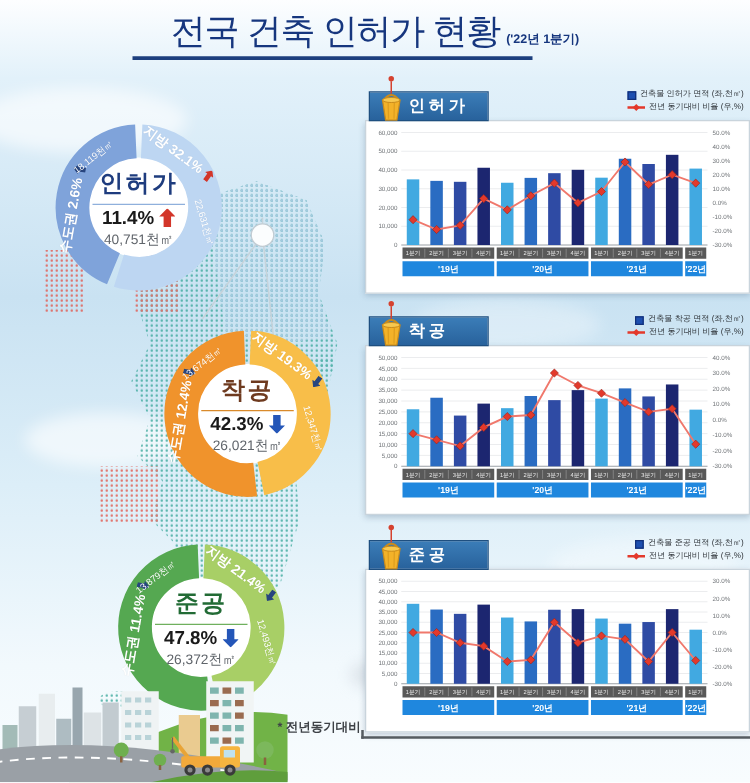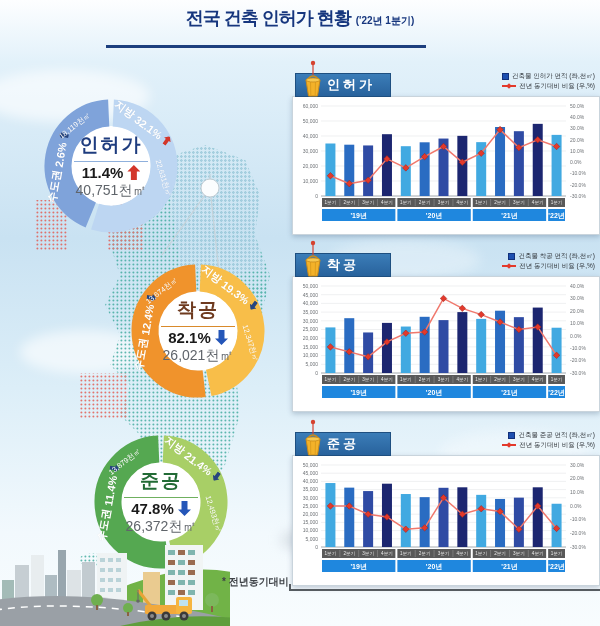--- a/index.html
+++ b/index.html
@@ -2,21 +2,21 @@
 <html><head>
 <meta charset="utf-8">
 <style>
   html,body{margin:0;padding:0}
   .page{position:relative;width:600px;height:626px;overflow:hidden;
     font-family:"Liberation Sans","DejaVu Sans",sans-serif;
     background:linear-gradient(180deg,#FDFEFF 0%,#E2F1FA 10%,#C9E2F2 38%,#DCEEF8 62%,#F2F9FD 85%,#F8FCFE 100%);}
   .cloud{position:absolute;background:rgba(255,255,255,.6);border-radius:50%;filter:blur(6px)}
   
   .title-wrap{position:absolute;top:6px;left:0;width:100%;text-align:center;color:#16367E;white-space:nowrap}
-  .title-main{font-size:18px;font-weight:700;letter-spacing:-1px}
+  .title-main{font-size:28px;font-weight:400;letter-spacing:-1px}
   .title-sub{font-size:10px;font-weight:bold;margin-left:5px}
   .title-underline{position:absolute;left:106px;top:45px;width:320px;height:3px;background:#1C3F7E}
   
   .korea-map{position:absolute;left:20px;top:135px;width:250px;height:450px;opacity:.8}
   .crane-sketch{position:absolute;left:150px;top:170px;width:120px;height:135px}
   .city{position:absolute;left:0;top:520px;width:230px;height:106px}
   .ground-line{position:absolute;left:289px;top:589px;width:311px;height:2px;background:#555B60}
   .ground-notch{position:absolute;left:289px;top:584px;width:2px;height:7px;background:#555B60}
   .footnote{position:absolute;left:222px;top:575px;font-size:10px;font-weight:bold;color:#3E4247}
   
@@ -27,21 +27,21 @@
   .ring{position:absolute;inset:0;width:100%;height:100%}
   .ring-label{position:absolute;color:#fff;font-weight:bold;white-space:nowrap;display:flex;align-items:center;text-shadow:0 0 1px rgba(0,0,0,.1)}
   .cap-pct{left:32px;top:86px;transform:translate(-50%,-50%) rotate(-80deg);font-size:11px}
   .cap-area{left:49px;top:45px;transform:translate(-50%,-50%) rotate(-38deg);font-size:7.5px;font-weight:normal}
   .reg-pct{left:117px;top:42px;transform:translate(-50%,-50%) rotate(36deg);font-size:11px}
   .reg-area{left:137px;top:97px;transform:translate(-50%,-50%) rotate(73deg);font-size:7.5px;font-weight:normal}
   .donut-center{position:absolute;inset:40px;display:flex;flex-direction:column;align-items:center;justify-content:center;text-align:center}
   .d-label{font-size:19px;font-weight:900;letter-spacing:2px}
   .d-divider{width:74px;height:1px;margin:3px 0 2px}
   .d-change{font-size:15px;font-weight:900;color:#1A1A1A;display:flex;align-items:center}
-  .d-total{font-size:14px;color:#60656B;margin-top:1px}
+  .d-total{font-size:11px;color:#60656B;margin-top:1px}
   .arrow{display:inline-block;clip-path:polygon(50% 0,100% 44%,73% 44%,73% 100%,27% 100%,27% 44%,0 44%)}
   .arrow.down{transform:rotate(180deg)}
   .arrow.lg{width:13px;height:15px;margin-left:4px}
   .arrow.sm{width:8px;height:10px;margin-left:3px}
   
   .card{position:absolute;left:292px;width:306px;background:#fff;border:1px solid #C9D4DC;box-shadow:0 2px 5px rgba(50,80,110,.28)}
   .card-1{top:96px;height:137px}
   .card-2{top:276px;height:134px}
   .card-3{top:455px;height:129px}
   .card-header{position:absolute;left:2px;top:-24px;width:96px;height:24px;background:linear-gradient(#3B7DB8,#28629C);border:1px solid #1E4F80;display:flex;align-items:center;padding-left:31px;box-sizing:border-box}
@@ -125,21 +125,21 @@
         <path d="M 91.1647233119982 137.64025253061106 A 53 53 0 1 1 82.68817246963718 32.05044425616153" stroke="#F0932C" stroke-width="27" fill="none"></path>
       </svg>
     <div class="ring-label cap-pct"><span>수도권</span>&nbsp;<span>12.4%</span><span class="arrow sm down" style="background: rgb(39, 69, 127);"></span></div>
     <div class="ring-label cap-area">13,674천㎡</div>
     <div class="ring-label reg-pct"><span>지방</span>&nbsp;<span>19.3%</span><span class="arrow sm down" style="background: rgb(39, 69, 127);"></span></div>
     <div class="ring-label reg-area">12,347천㎡</div>
     <div class="donut-center">
       <div class="d-label" style="color: rgb(110, 58, 31);">착공</div>
       <div class="d-divider" style="background: rgb(217, 138, 43);"></div>
       <div class="d-change">
-          <span>82.1%</span>
+          <span>42.3%</span>
           <span class="arrow lg down" style="background: rgb(36, 86, 184);"></span>
         </div>
       <div class="d-total">26,021천㎡</div>
     </div>
   </div>
 
   <div class="donut donut-3">
     <svg class="ring" viewBox="0 0 170 170">
         <circle cx="85" cy="85" r="40" fill="#fff"></circle>
         <path d="M 87.31182753036282 32.05044425616153 A 53 53 0 0 1 95.98315470783224 136.84949674455697" stroke="#A8CF66" stroke-width="27" fill="none"></path>

